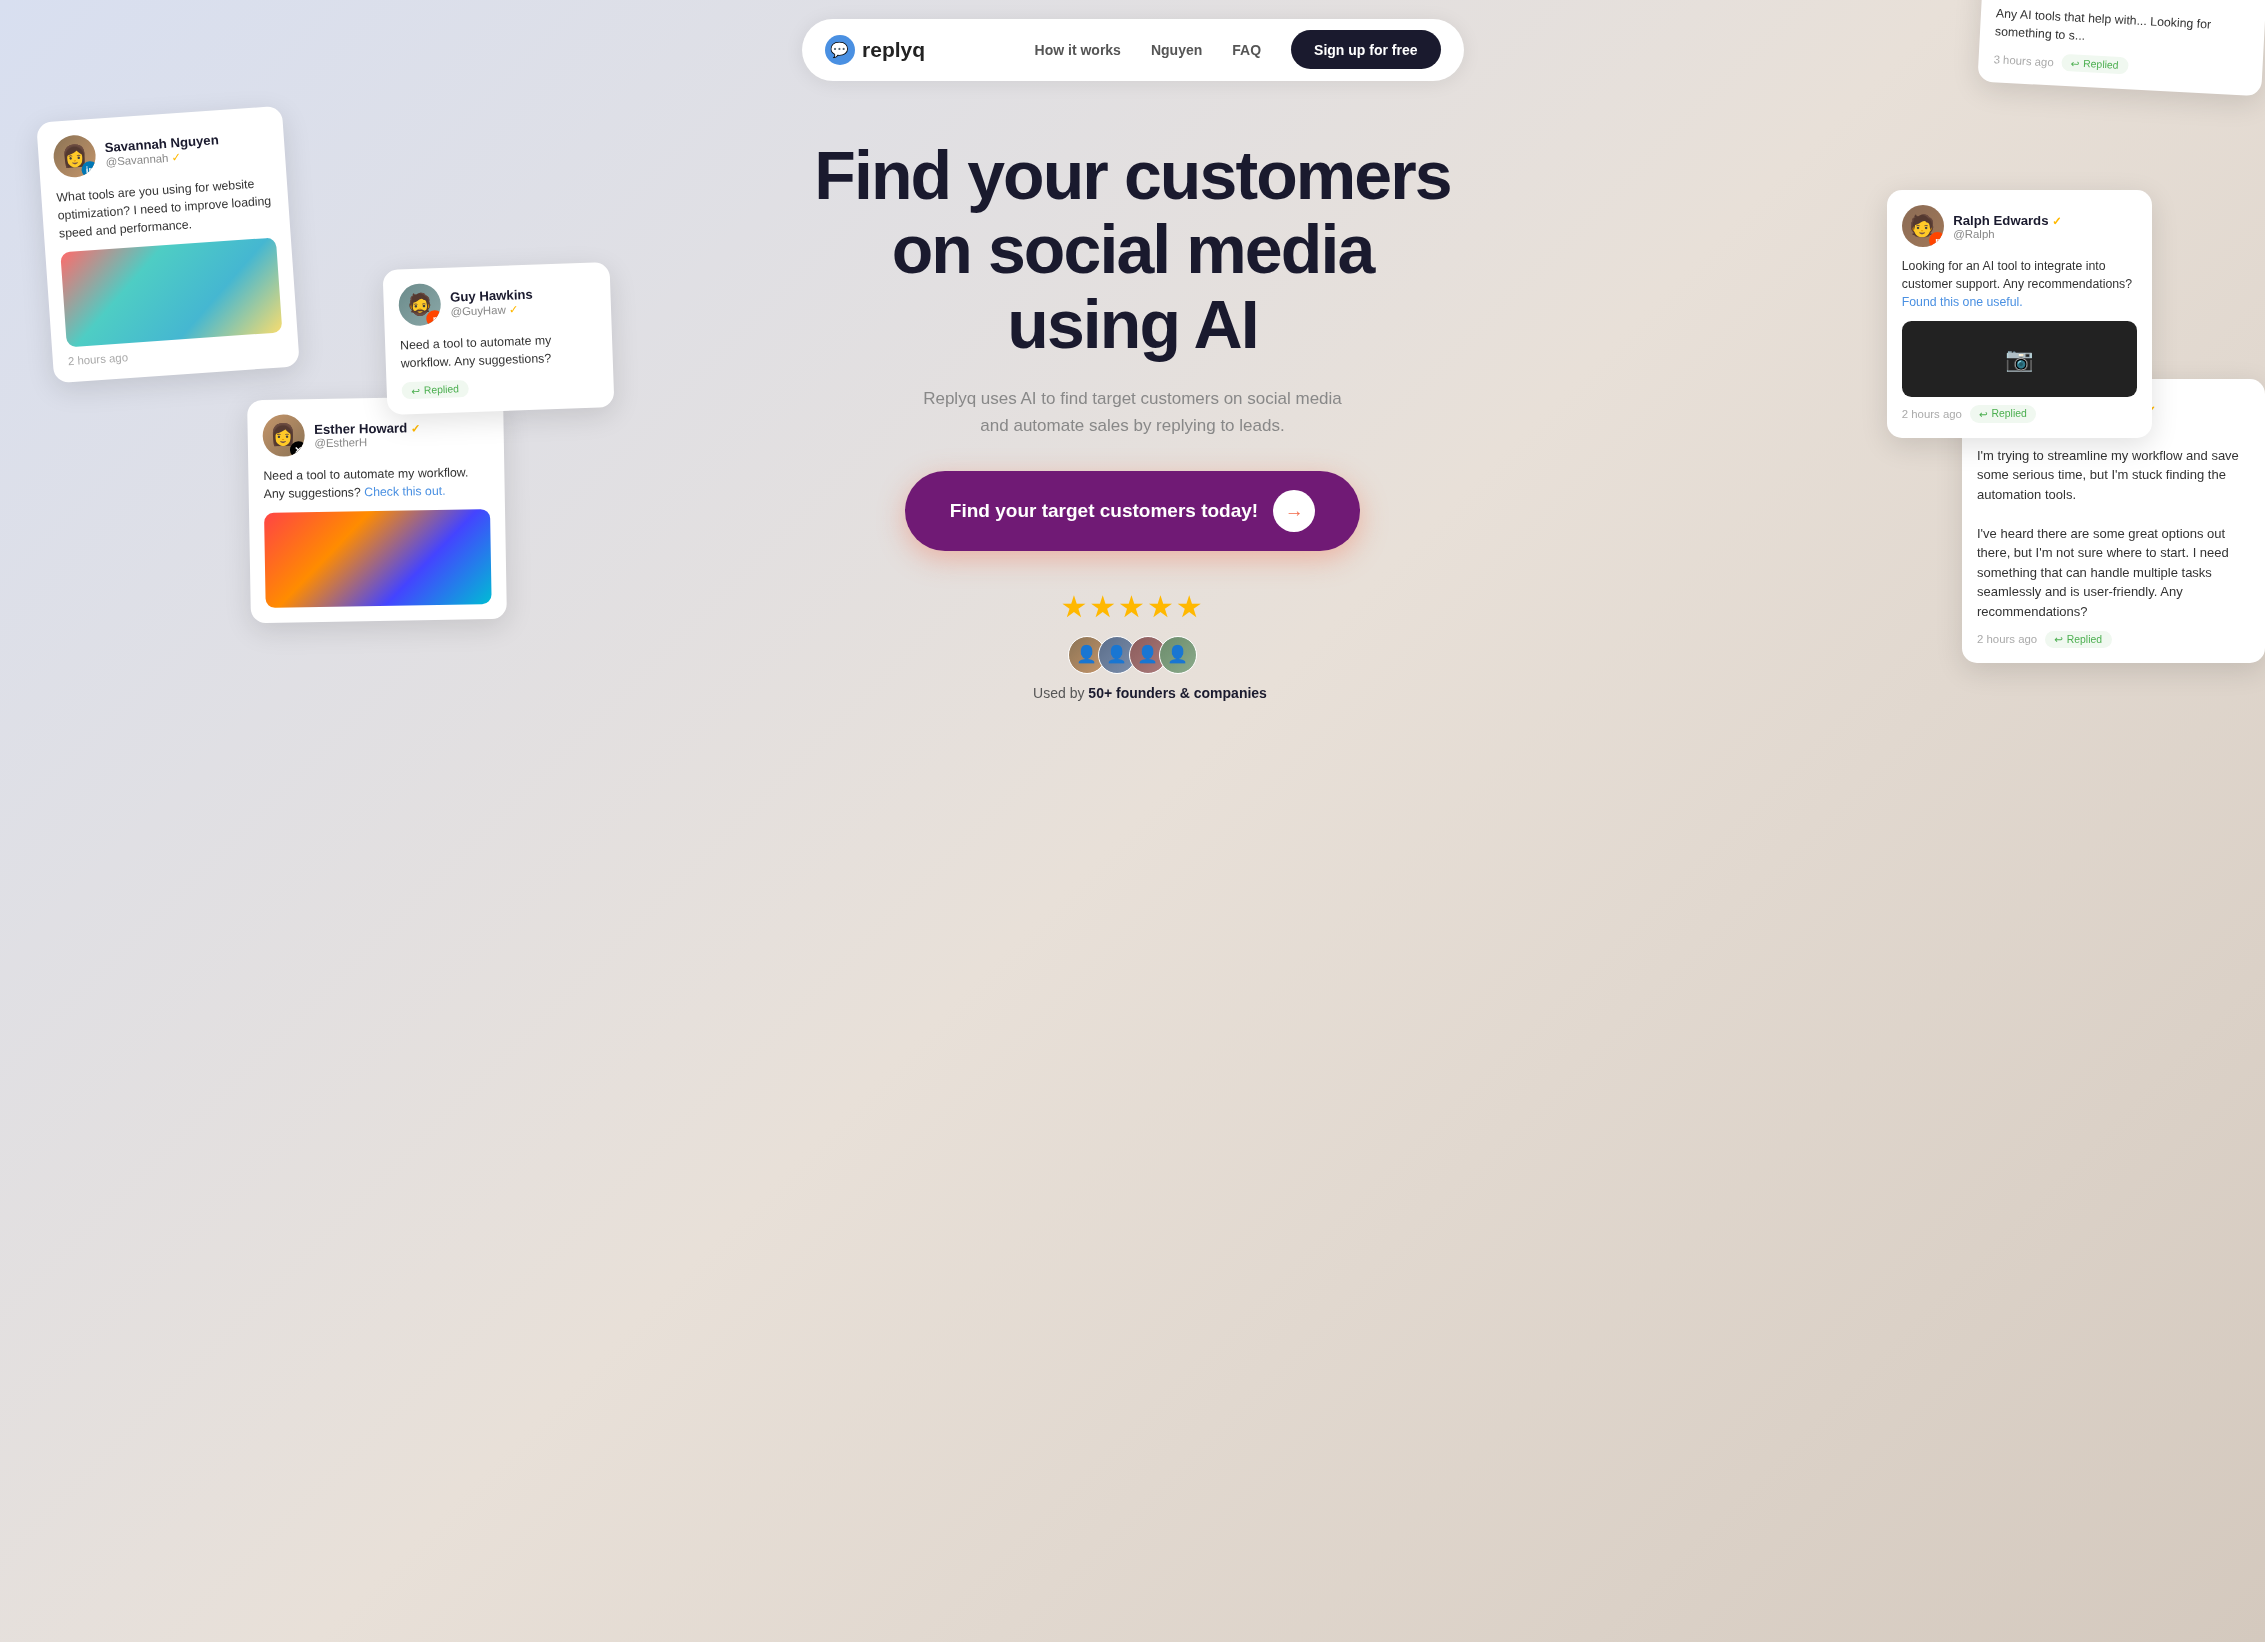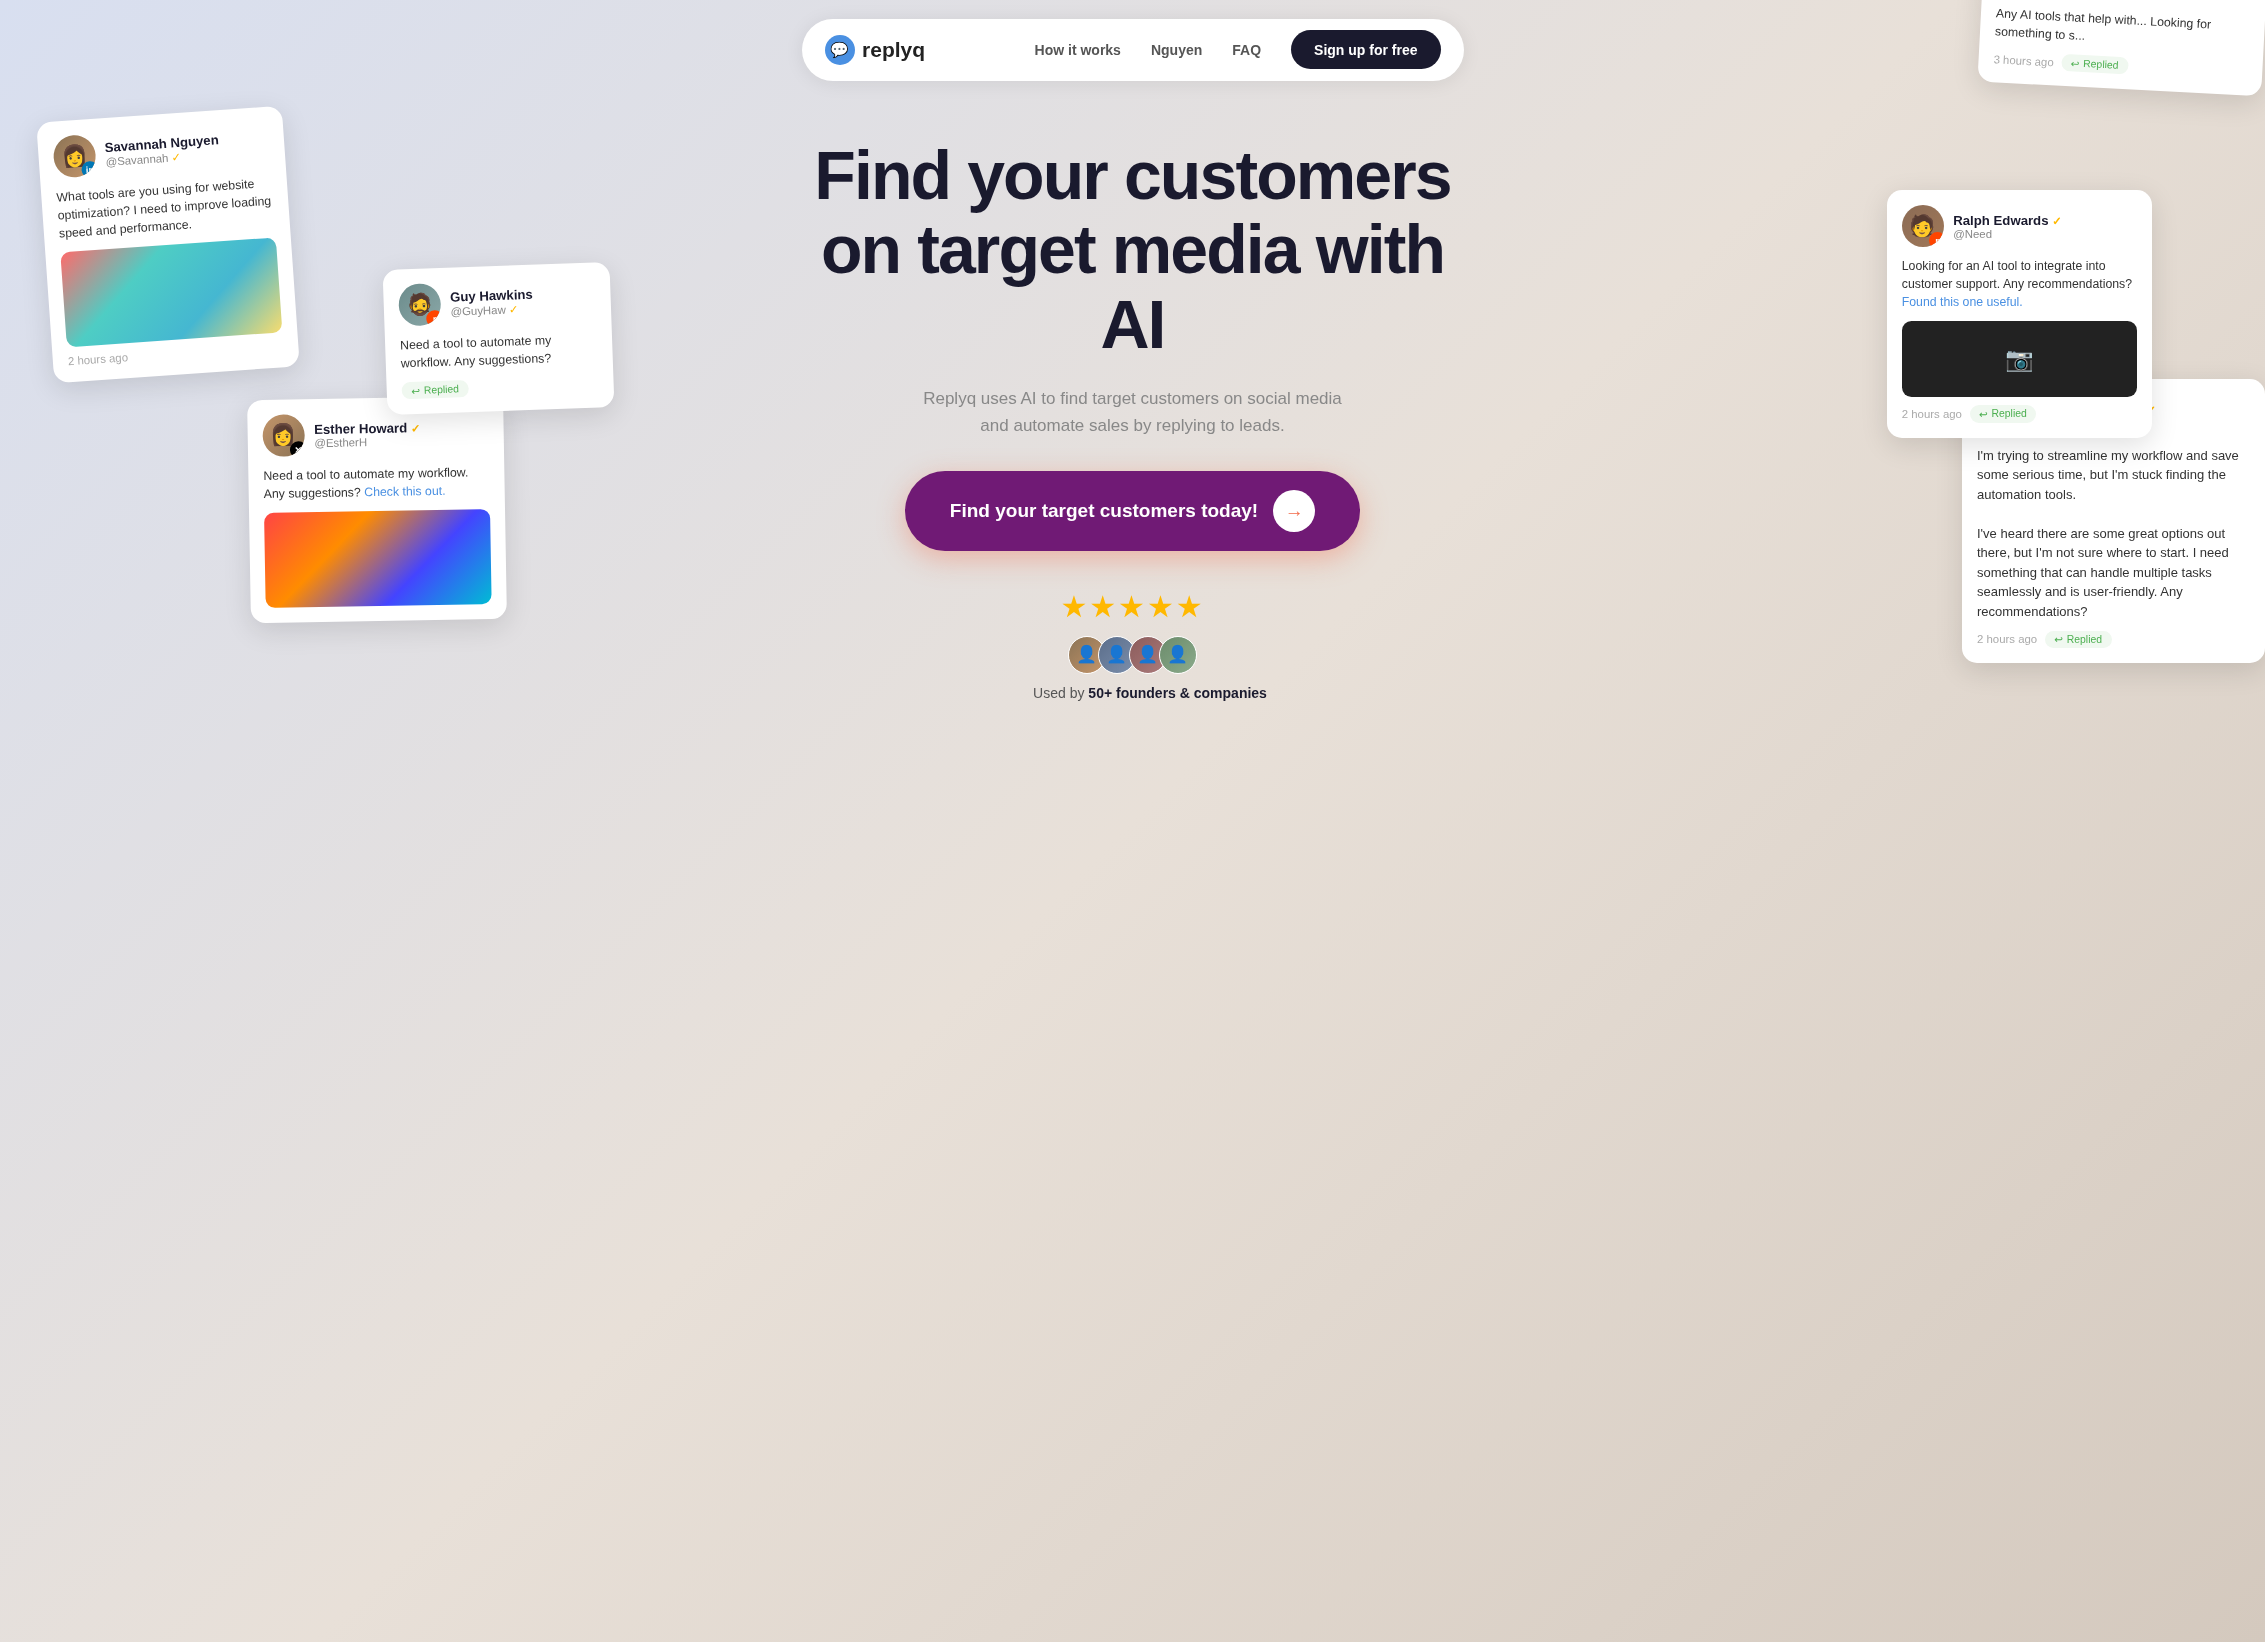--- a/index.html
+++ b/index.html
@@ -337,21 +337,21 @@
       </a>
       <a class="nav-link" href="#">How it works</a>
       <a class="nav-link" href="#">Nguyen</a>
       <a class="nav-link" href="#">FAQ</a>
       <button class="signup-btn">Sign up for free</button>
     </div>
   </div>
 </nav>
 
 <section class="hero">
-  <h1 class="hero-title">Find your customers on target media with AI</h1>
+  <h1 class="hero-title">Find your customers on social media using AI</h1>
   <p class="hero-subtitle">Replyq uses AI to find target customers on social media and automate sales by replying to leads.</p>
   <button class="cta-btn">
     <span>Find your target customers today!</span>
     <span class="cta-arrow">→</span>
   </button>
 
   
   <div class="social-proof">
     <div class="stars">★★★★★</div>
     <div class="avatars">
@@ -452,21 +452,21 @@
     <div class="card-header">
       <div class="card-avatar" style="background:linear-gradient(135deg,#8B6B55,#A07858);">
         <span style="font-size:21px;">🧑</span>
         <div class="platform-badge reddit">r</div>
       </div>
       <div>
         <div class="card-name">
           <span>Ralph Edwards</span>
           <span class="verified"> ✓</span>
         </div>
-        <div class="card-handle">@Need</div>
+        <div class="card-handle">@Ralph</div>
       </div>
     </div>
     <p class="card-text">
       <span>Looking for an AI tool to integrate into customer support. Any recommendations? </span>
       <a class="card-link" href="#">Found this one useful.</a>
     </p>
     <div class="card-image-dark">📷</div>
     <div class="card-footer">
       <span class="card-time">2 hours ago</span>
       <span class="replied-badge">↩ <span>Replied</span></span>

